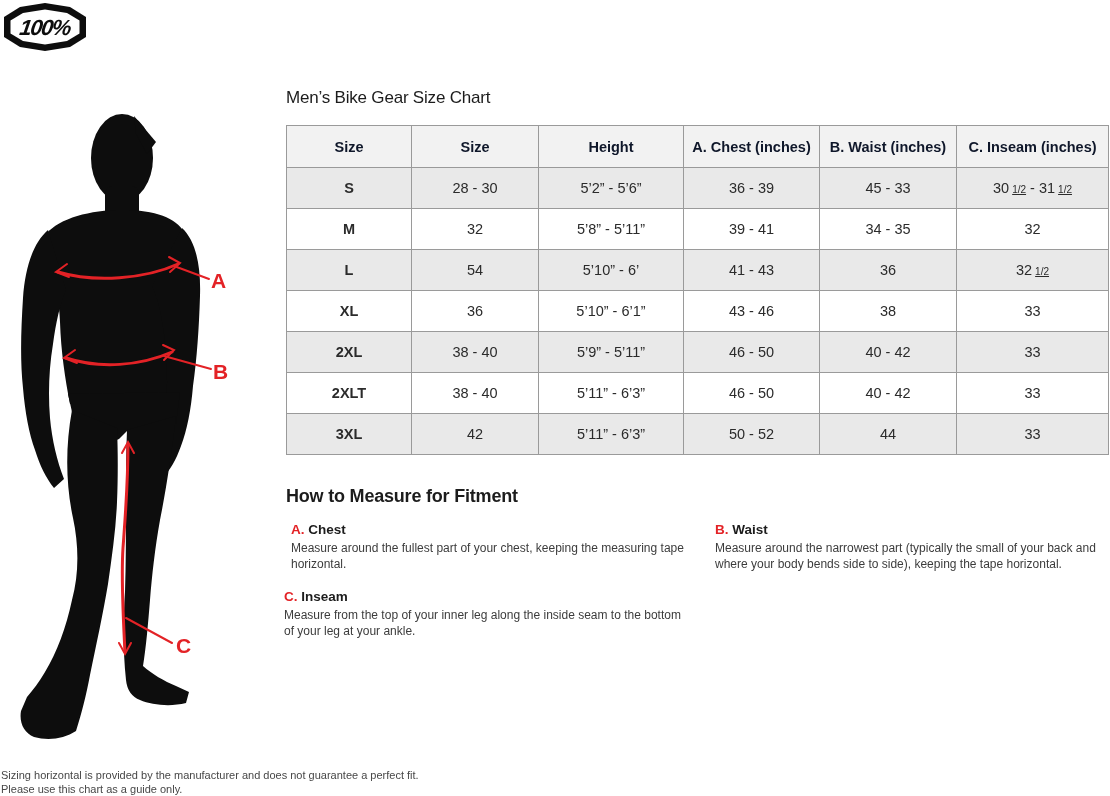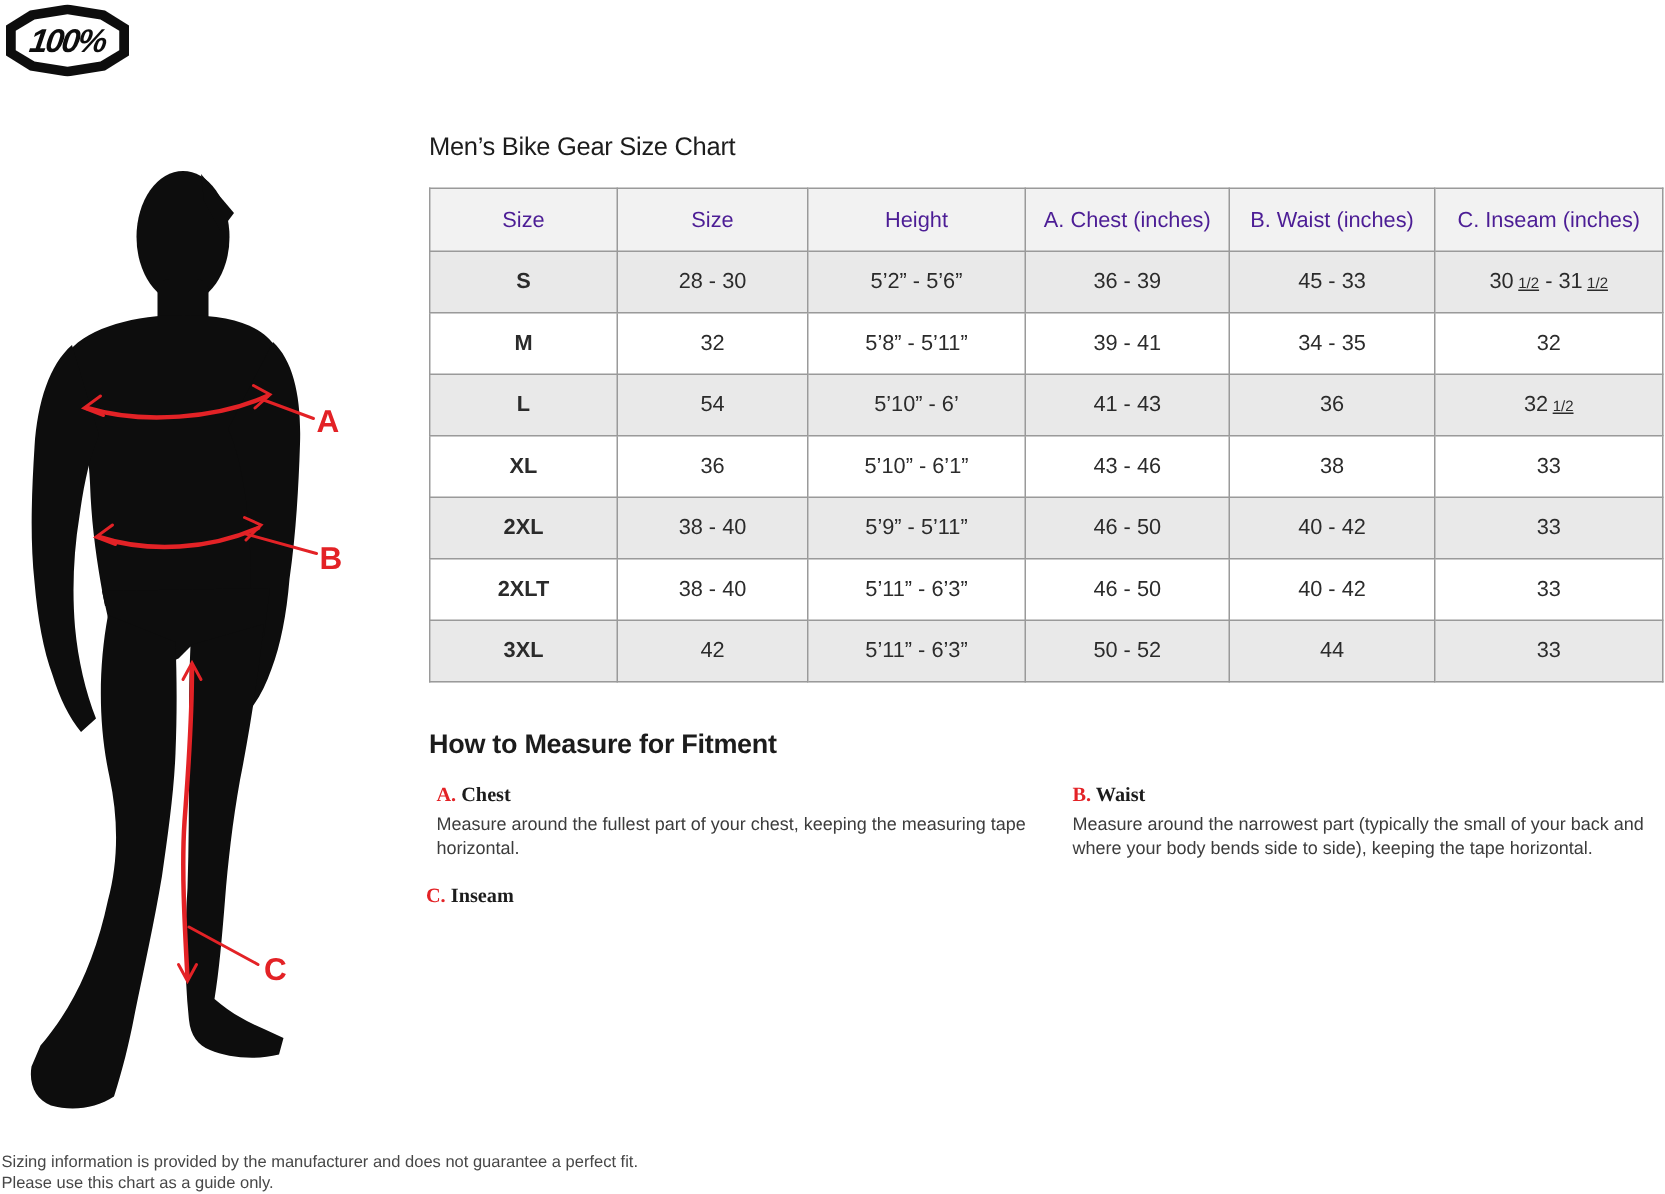--- a/index.html
+++ b/index.html
@@ -11,34 +11,34 @@
 
   
   .figure{position:absolute;left:0;top:100px;}
 
   
   .chart-title{position:absolute;left:286px;top:88px;font-size:17px;font-weight:normal;
                color:#1c1c1c;letter-spacing:-0.2px;}
   .size-table{position:absolute;left:286px;top:125px;width:822px;border-collapse:collapse;
               table-layout:fixed;font-size:14.5px;color:#2b2b2b;}
   .size-table th,.size-table td{border:1px solid var(--border);text-align:center;padding:0;}
-  .size-table th{height:41px;background:var(--hdr);font-weight:normal;font-size:14.5px;color:#4c1d95;margin-left:28px;}
+  .size-table th{height:41px;background:var(--hdr);font-weight:bold;font-size:14.5px;color:#0f172a;margin-left:28px;}
   .size-table td{height:40px;background:#fff;font-weight:normal;}
   .size-table tbody tr:nth-child(odd) td{background:var(--stripe);}
   .size-table td:first-child{font-weight:bold;}
   .frac{font-size:10px;margin-left:3px;text-decoration:underline;}
 
   
   .howto-title{position:absolute;left:286px;top:486px;font-size:18px;font-weight:bold;
                color:#1c1c1c;letter-spacing:-0.2px;}
   .measure-block{position:absolute;width:402px;}
   .measure-block.block-a{left:291px;top:522px;}
   .measure-block.block-b{left:715px;top:522px;width:393px;}
   .measure-block.block-c{left:284px;top:589px;}
-  .measure-head{font-size:13.5px;font-weight:bold;color:#1c1c1c;font-family:Liberation Serif, serif;}
+  .measure-head{font-size:13.5px;font-weight:bold;color:#1c1c1c;}
   .measure-letter{color:var(--red);}
   .measure-text{margin-top:4px;font-size:12px;line-height:15.5px;color:#3c3c3c;}
 
   
   .footer{position:absolute;left:1px;top:768px;font-size:11px;line-height:14px;color:#474747;}
 
   
   .red-stroke{stroke:var(--red);stroke-width:3;fill:none;stroke-linecap:round;stroke-linejoin:round;}
   .red-thin{stroke:var(--red);stroke-width:2;fill:none;stroke-linecap:round;}
   .red-label{fill:var(--red);font-family:"Liberation Sans",sans-serif;font-weight:bold;font-size:21px;}
@@ -201,20 +201,21 @@
       <span>Waist</span>
     </div>
     <div class="measure-text">Measure around the narrowest part (typically the small of your back and where your body bends side to side), keeping the tape horizontal.</div>
   </div>
 
   <div class="measure-block block-c">
     <div class="measure-head">
       <span class="measure-letter">C.</span>
       <span>Inseam</span>
     </div>
+    <div class="measure-text">Measure from the top of your inner leg along the inside seam to the bottom of your leg at your ankle.</div>
   </div>
 
   <div class="footer">
-    <div>Sizing information is provided by the manufacturer and does not guarantee a perfect fit.</div>
+    <div>Sizing horizontal is provided by the manufacturer and does not guarantee a perfect fit.</div>
     <div>Please use this chart as a guide only.</div>
   </div>
 
 </div>
 
 </body></html>

